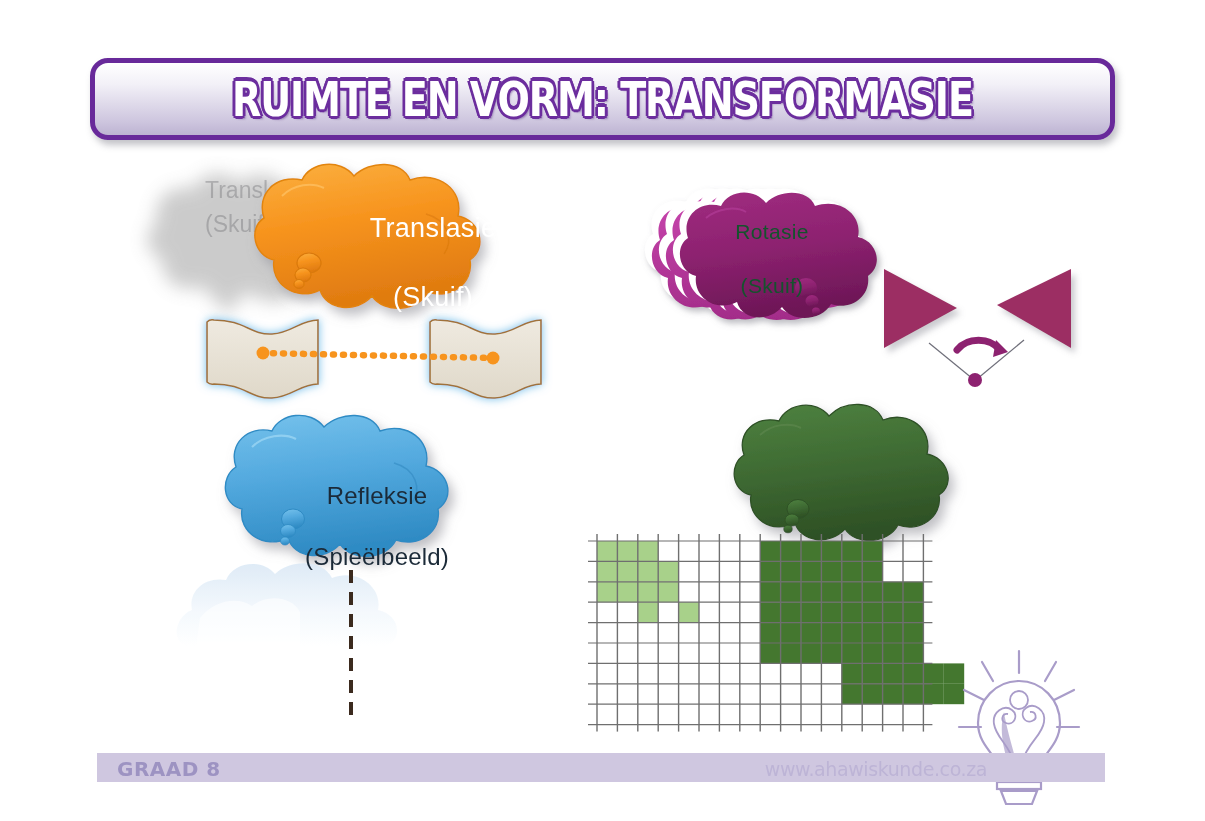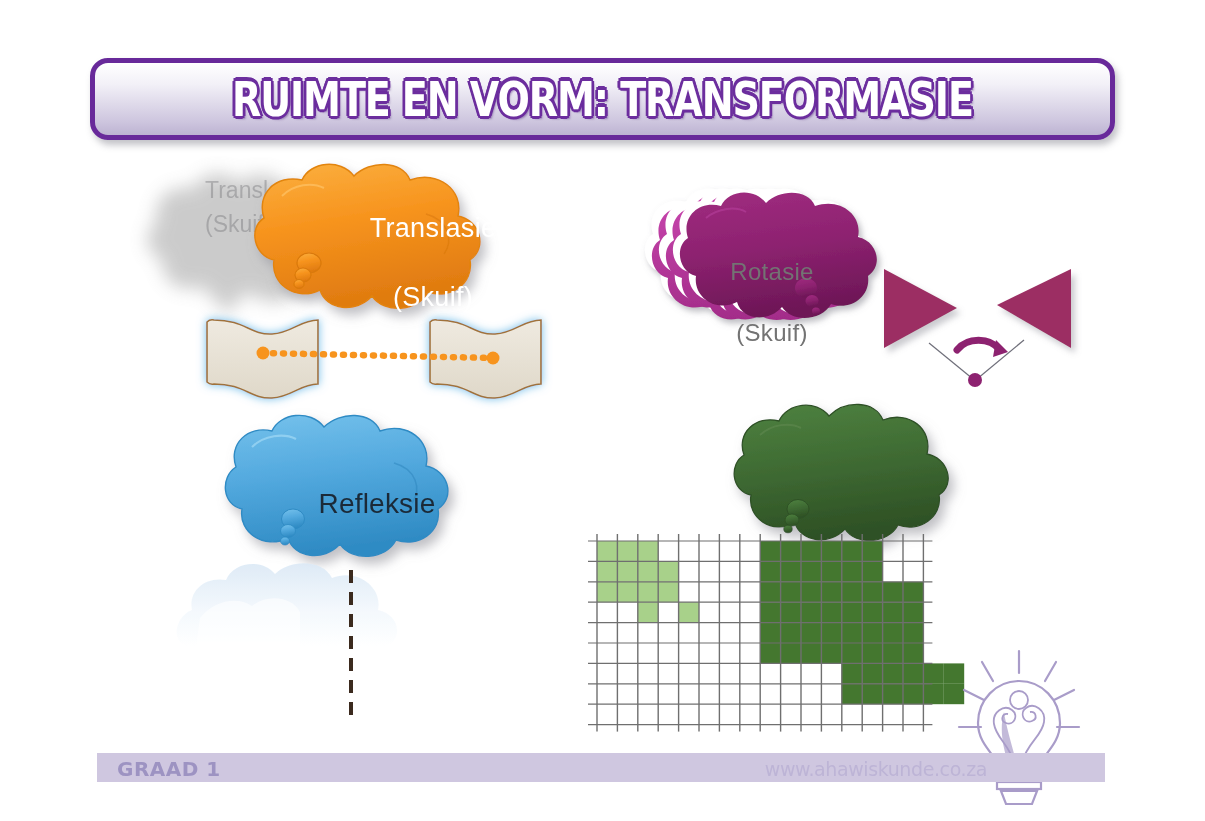--- a/index.html
+++ b/index.html
@@ -453,28 +453,29 @@
       </g>
       <path fill="#a99cc9" stroke="none" opacity="0.7" d="M1010,770 C1003,748 999,730 1004,712 C1006,726 1012,746 1018,768 Z"></path>
     </g>
   </svg>
 
   <div class="cloud-label" style="left:268px; top:176px; width:330px; font-size:27px; color:#ffffff; letter-spacing:0.3px;">
     <div>Translasie</div>
     <div>(Skuif)</div>
   </div>
 
-  <div class="cloud-label" style="left:672px; top:226px; width:200px; font-size:24px; color:#737373; letter-spacing:0.3px;">
+  <div class="cloud-label" style="left:672px; top:192px; width:200px; font-size:21px; color:#14532d; letter-spacing:0.3px;">
     <div>Rotasie</div>
     <div>(Skuif)</div>
   </div>
 
-  <div class="cloud-label" style="left:232px; top:450px; width:290px; font-size:28px; color:#1B2A38; letter-spacing:0.2px;">
+  <div class="cloud-label" style="left:232px; top:450px; width:290px; font-size:24px; color:#1B2A38; letter-spacing:0.2px;">
     <div>Refleksie</div>
+    <div>(Spieëlbeeld)</div>
   </div>
 
 
   <div id="footer-bar">
-    <span id="footer-grade">GRAAD 1</span>
+    <span id="footer-grade">GRAAD 8</span>
     <span id="footer-url">www.ahawiskunde.co.za</span>
   </div>
 
 </div>
 
 </body></html>

